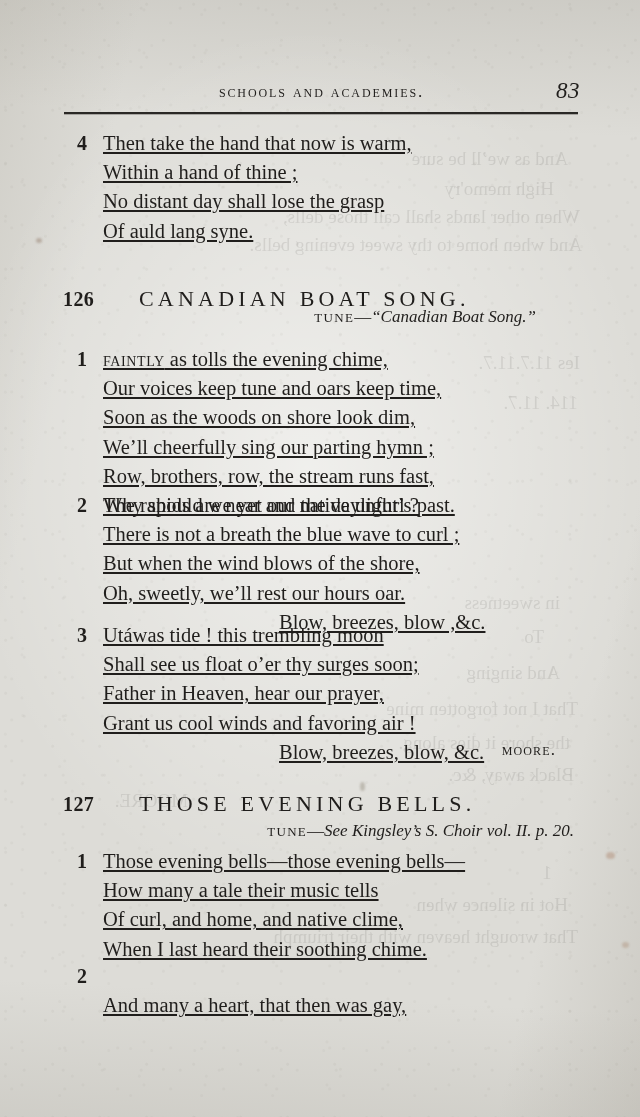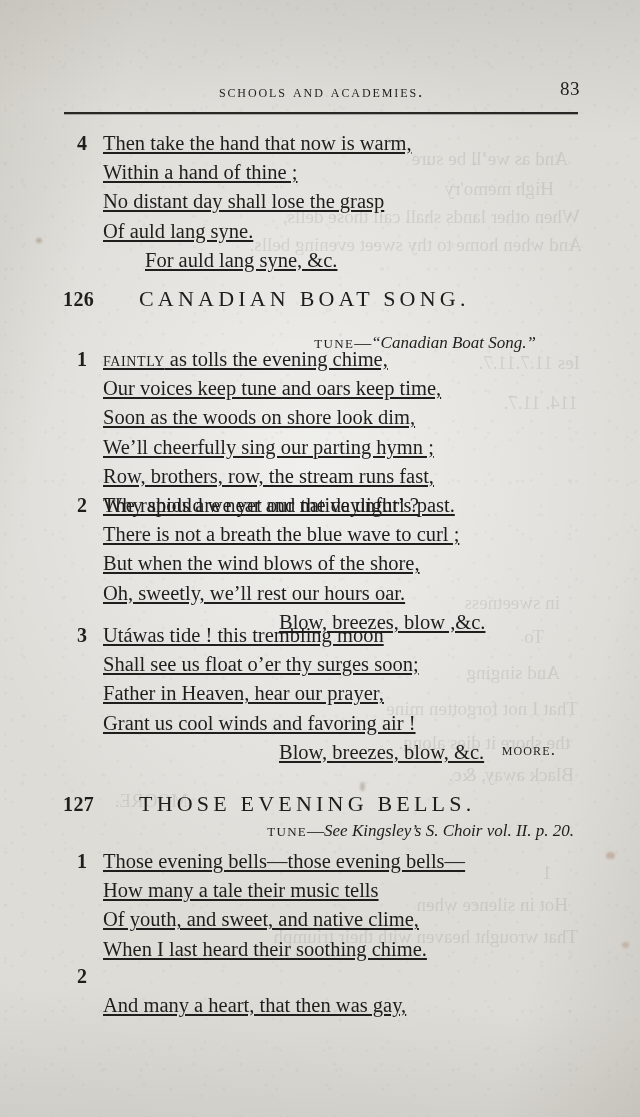--- a/index.html
+++ b/index.html
@@ -92,22 +92,23 @@
     letter-spacing: 1.9px;
     font-variant: small-caps;
     text-transform: lowercase;
     font-weight: 400;
     text-indent: 2px;
   }
   .rh-folio {
     position: absolute;
     right: -2px;
     top: -4px;
-    font-size: 19px;
+    font-size: 23px;
     letter-spacing: 0.5px;
+    font-style: italic;
   }
 
   .rule {
     position: absolute;
     left: 64px;
     top: 112px;
     width: 514px;
     height: 2px;
     background: #2a2825;
     box-shadow: 0 1px 0 rgba(60,58,54,0.33);
@@ -249,30 +250,27 @@
       </div>
       <div class="v-line">
         <span class="v-text">Within a hand of thine ;</span>
       </div>
       <div class="v-line">
         <span class="v-text">No distant day shall lose the grasp</span>
       </div>
       <div class="v-line">
         <span class="v-text">Of  auld lang syne.</span>
       </div>
-      <div class="v-line refrain">
-        <span class="v-text" style="left:82px;">For auld lang syne, &amp;c.</span>
-      </div>
     </div>
 
     <div class="hymn-head" style="top:288px;">
       <span class="hymn-num">126</span>
       <span class="hymn-title">CANADIAN BOAT SONG.</span>
     </div>
-    <div class="tune-line" style="top:332px;font-family:Liberation Serif, serif;">
+    <div class="tune-line" style="top:306px;font-family:Liberation Serif, serif;">
       <span class="tune-label">TUNE</span><span>—</span><i>“Canadian Boat Song.”</i>
     </div>
 
     <div class="stanza" style="top:348px;">
       <div class="v-line">
         <span class="v-num">1</span>
         <span class="v-text"><span class="smallcap-open">FAINTLY</span><span> as tolls the evening chime,</span></span>
       </div>
       <div class="v-line">
         <span class="v-text">Our voices keep tune  and oars keep time,</span>
@@ -341,21 +339,21 @@
 
     <div class="stanza" style="top:850px;">
       <div class="v-line">
         <span class="v-num">1</span>
         <span class="v-text">Those evening bells—those evening bells—</span>
       </div>
       <div class="v-line">
         <span class="v-text">How many a tale their music tells</span>
       </div>
       <div class="v-line">
-        <span class="v-text">Of youth, and sweet, and native clime,</span>
+        <span class="v-text">Of curl, and home, and native clime,</span>
       </div>
       <div class="v-line">
         <span class="v-text">When I last heard their soothing chime.</span>
       </div>
     </div>
 
     <div class="stanza" style="top:965px;">
       <div class="v-line">
         <span class="v-num">2</span>
       </div>

